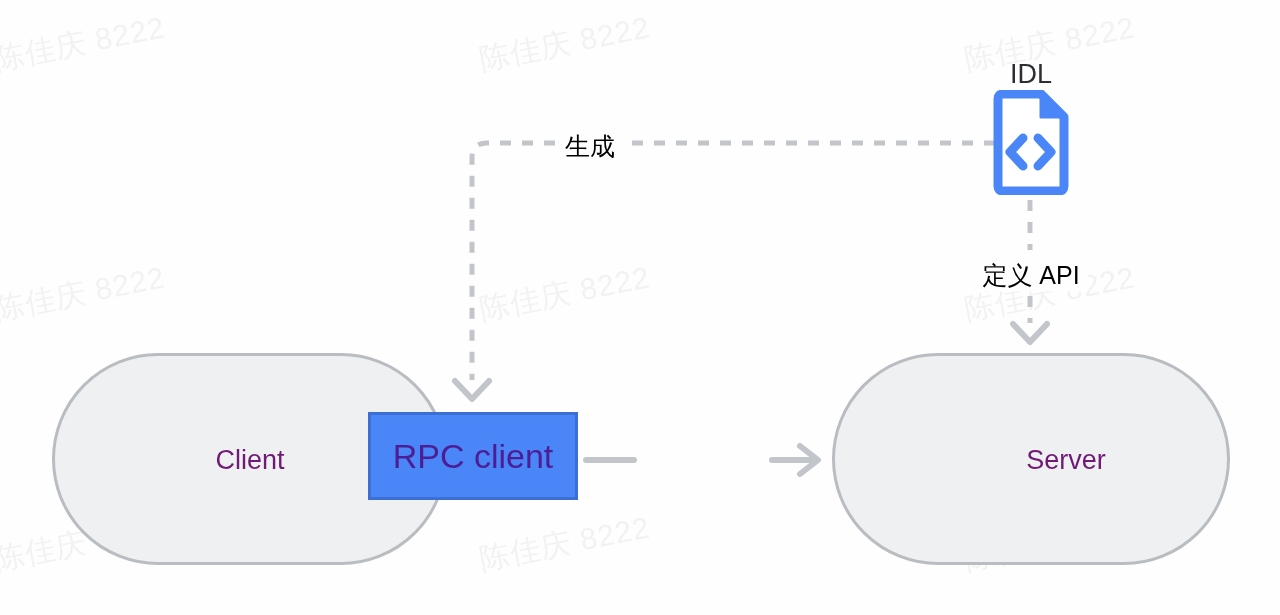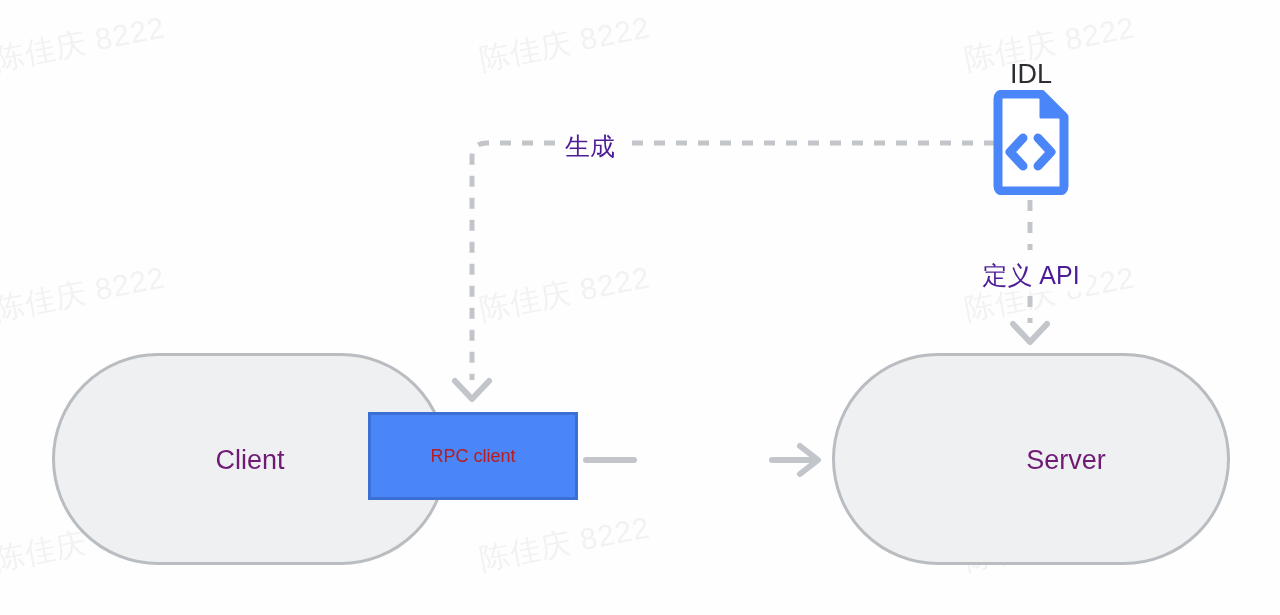--- a/index.html
+++ b/index.html
@@ -62,28 +62,28 @@
     user-select: none;
   }
 
   .pill-label {
     font-size: 27px;
     color: #701a75;
     font-weight: 400;
   }
 
   .box-label {
-    font-size: 18px;
-    color: #b91c1c;
+    font-size: 34px;
+    color: #4c1d95;
     font-weight: 400;
   }
 
   .edge-label {
     font-size: 25px;
-    color: #4c1d95;
+    color: #000000;
     font-weight: 400;
     background: #fefefe;
     padding: 0 9px;
   }
 
   .icon-label {
     font-size: 27px;
     color: #2b2f33;
     font-weight: 400;
   }

